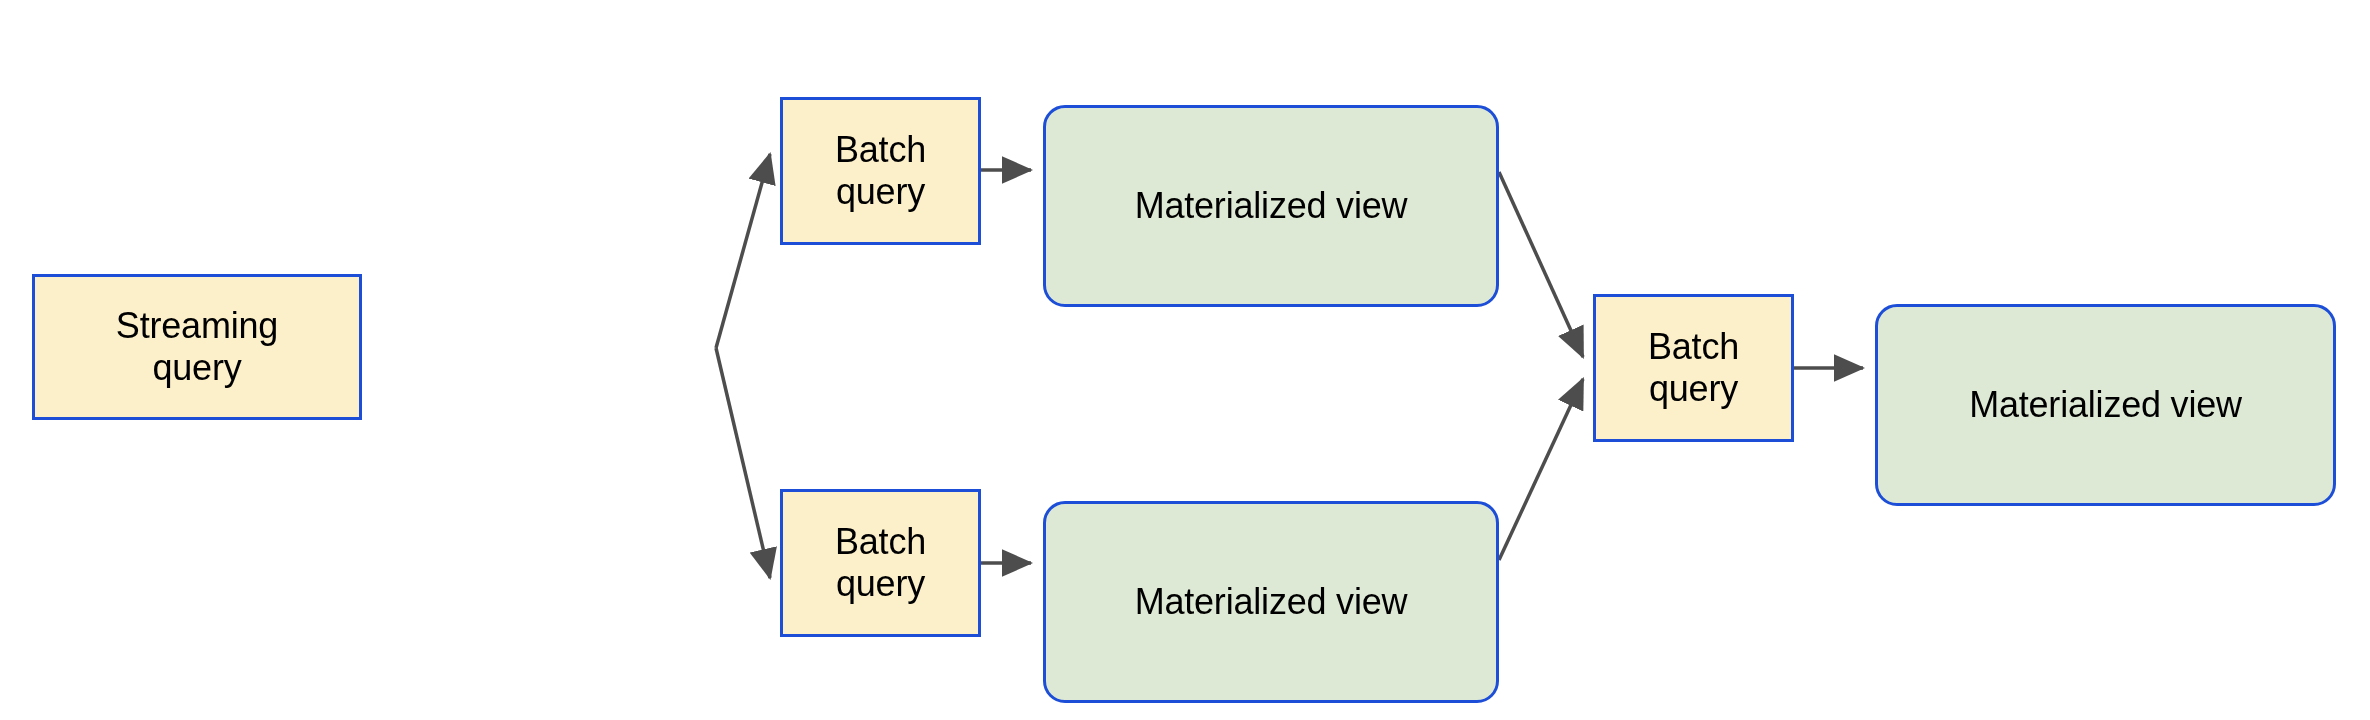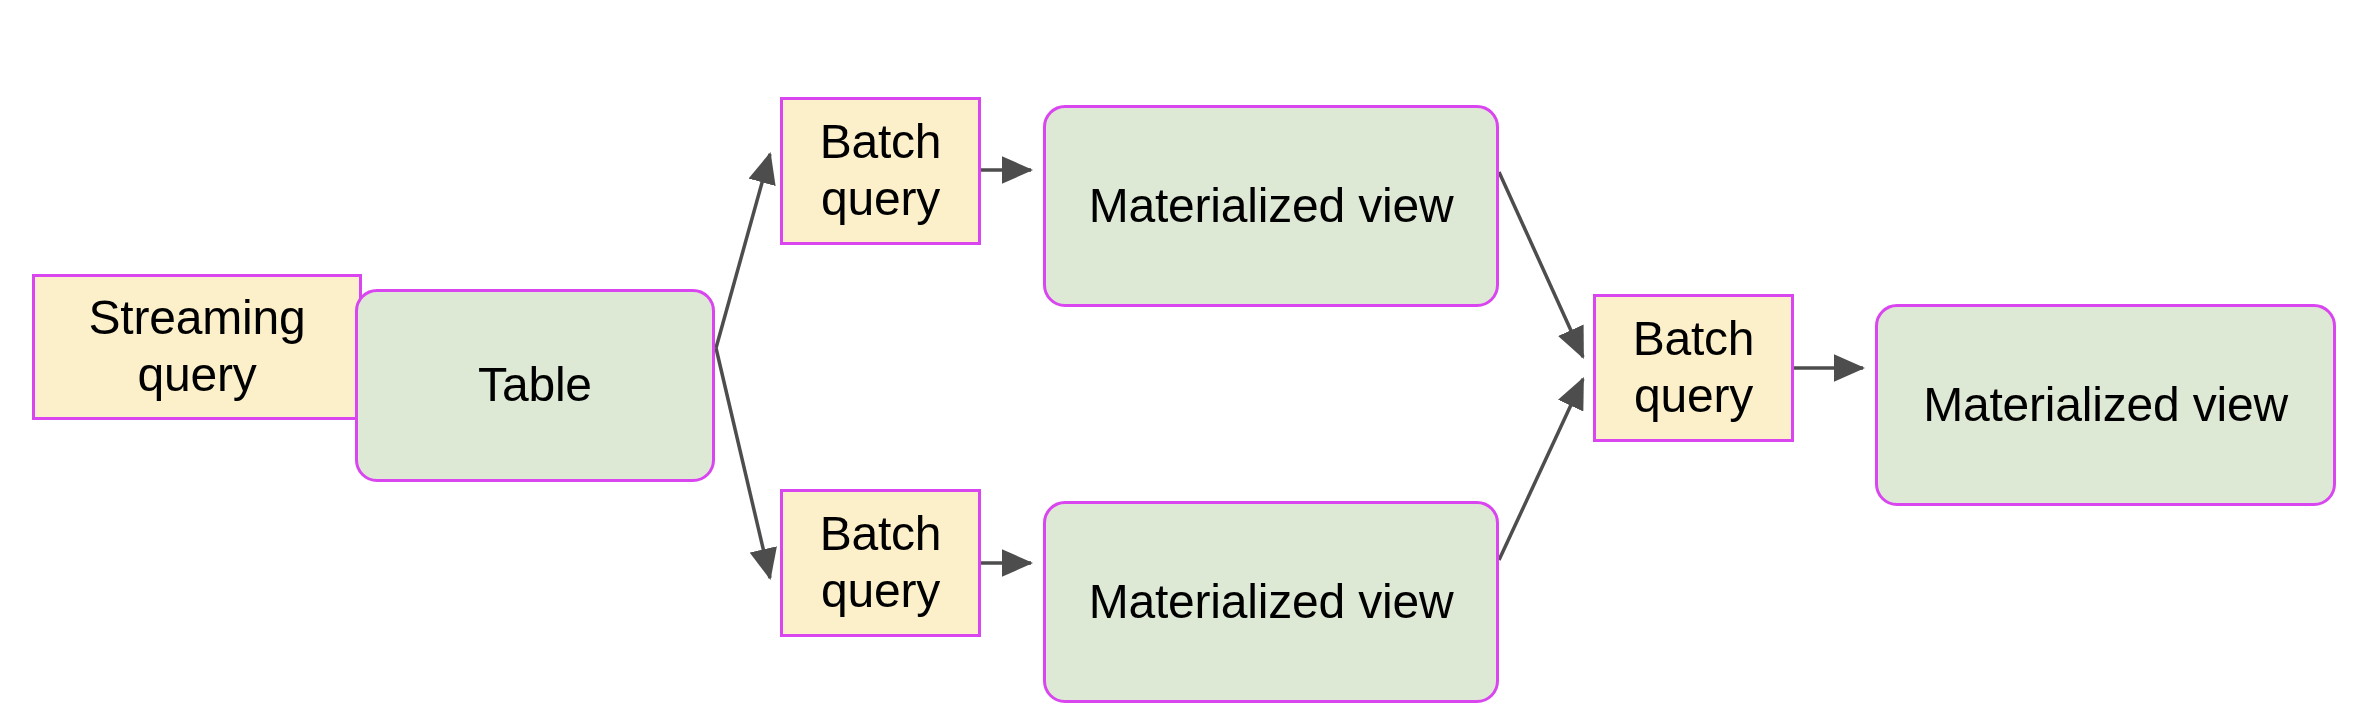--- a/index.html
+++ b/index.html
@@ -27,23 +27,23 @@
     height: 720px;
     pointer-events: none;
   }
   .node {
     position: absolute;
     box-sizing: border-box;
     display: flex;
     align-items: center;
     justify-content: center;
     text-align: center;
-    border: 3px solid #d946ef;
+    border: 3px solid #1d4ed8;
     color: #000000;
-    font-size: 48px;
+    font-size: 36px;
     line-height: 1.18;
     font-family: "Liberation Sans", sans-serif;
     letter-spacing: -0.2px;
   }
   .node-process {
     background: #fbf0ca;
     border-radius: 0;
   }
   .node-store {
     background: #dde9d4;
@@ -83,23 +83,20 @@
     <line x1="1499" y1="560" x2="1583" y2="379" stroke="#4d4d4d" stroke-width="3.5" marker-end="url(#arrowhead)"></line>
 
     <line x1="1794" y1="368" x2="1863" y2="368" stroke="#4d4d4d" stroke-width="3.5" marker-end="url(#arrowhead)"></line>
   </svg>
 
   <div class="node node-process" style="left:32px; top:274px; width:330px; height:146px;">
     <span class="node-label">Streaming
 query</span>
   </div>
 
-  <div class="node node-store" style="left:355px; top:252px; width:360px; height:193px;">
-    <span class="node-label">Table</span>
-  </div>
 
   <div class="node node-process" style="left:780px; top:97px; width:201px; height:148px;">
     <span class="node-label">Batch
 query</span>
   </div>
 
   <div class="node node-store" style="left:1043px; top:68px; width:456px; height:202px;">
     <span class="node-label">Materialized view</span>
   </div>
 

